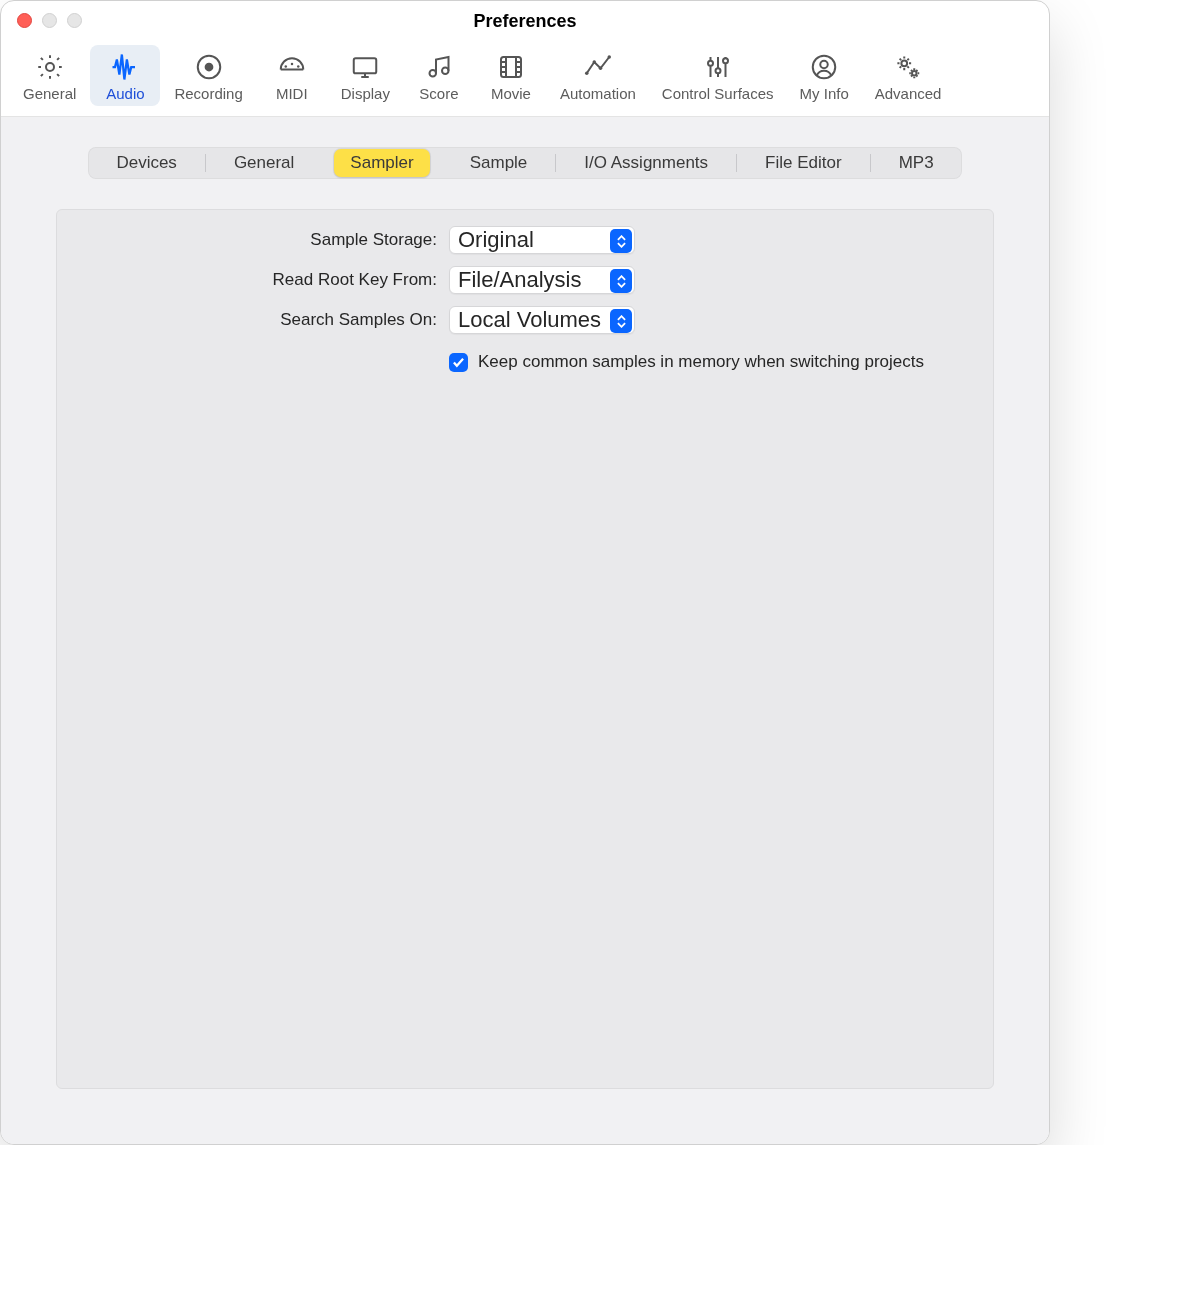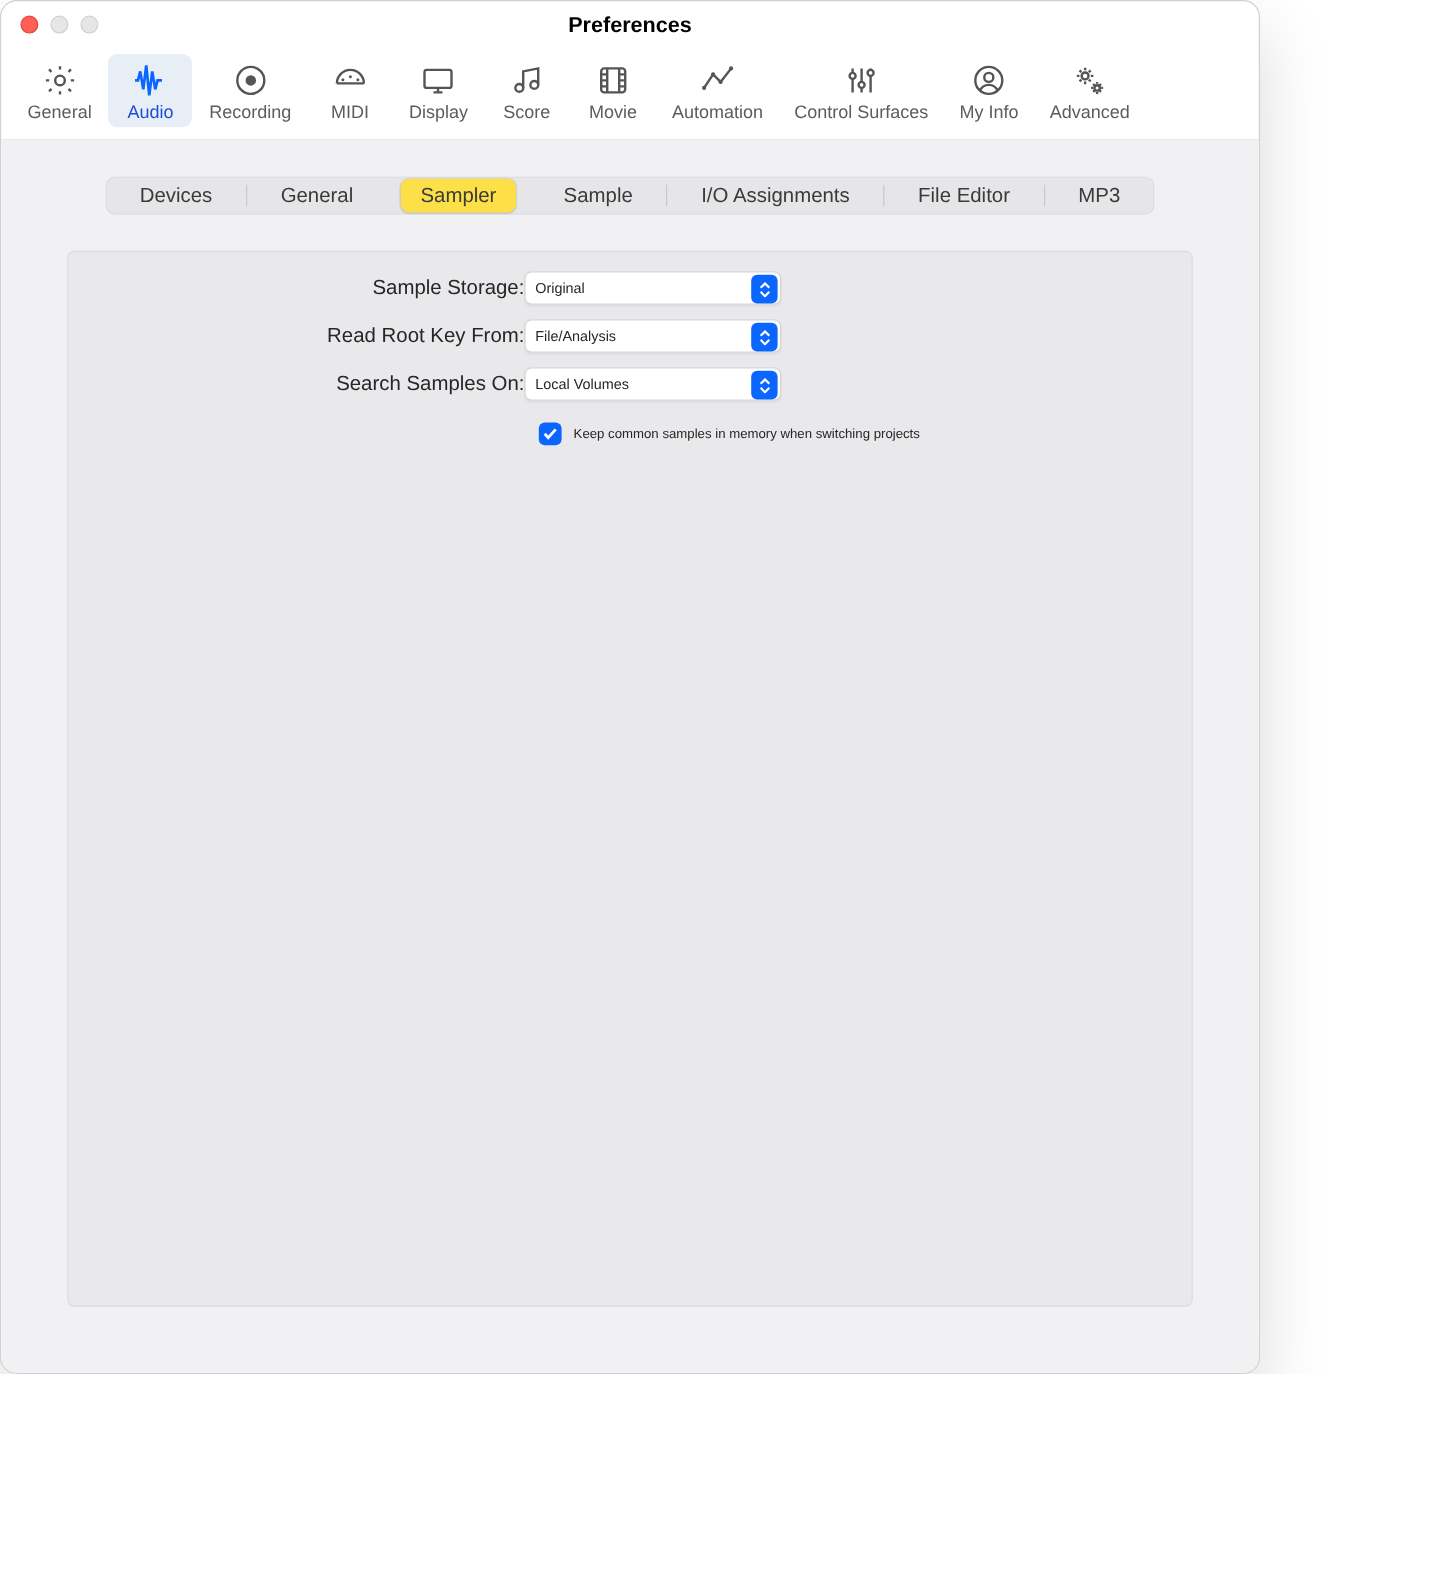--- a/index.html
+++ b/index.html
@@ -145,38 +145,39 @@
   .form {
     display: flex;
     flex-direction: column;
     gap: 12px;
     align-items: flex-start;
     padding-left: 60px;
   }
   .form-row {
     display: flex;
     align-items: center;
+    gap: 12px;
   }
   .form-label {
     width: 290px;
     text-align: right;
     font-size: 17px;
     color: #262626;
   }
   .select {
     position: relative;
-    width: 214px;
+    width: 186px;
     height: 28px;
     background: #ffffff;
     border: 1px solid #d6d6d8;
     border-radius: 6px;
     display: flex;
     align-items: center;
     padding: 0 8px;
-    font-size: 12px;
+    font-size: 22px;
     color: #262626;
     box-shadow: 0 1px 1px rgba(0,0,0,0.04);
   }
   .select-arrows {
     position: absolute;
     right: 2px;
     top: 2px;
     width: 22px;
     height: 24px;
     background: #0a66ff;
@@ -202,21 +203,21 @@
   .checkbox {
     width: 19px; height: 19px;
     background: #0a66ff;
     border-radius: 5px;
     display: flex;
     align-items: center;
     justify-content: center;
     flex-shrink: 0;
   }
   .checkbox svg { width: 13px; height: 11px; stroke: #fff; stroke-width: 2.5; fill: none; }
-  .checkbox-label { font-size: 11px; color: #262626; }
+  .checkbox-label { font-size: 17px; color: #262626; }
 
 </style>
 </head>
 <body>
 
 <div class="window">
 
   <div class="titlebar">
     <div class="traffic-lights">
       <div class="traffic-light tl-close"></div>

